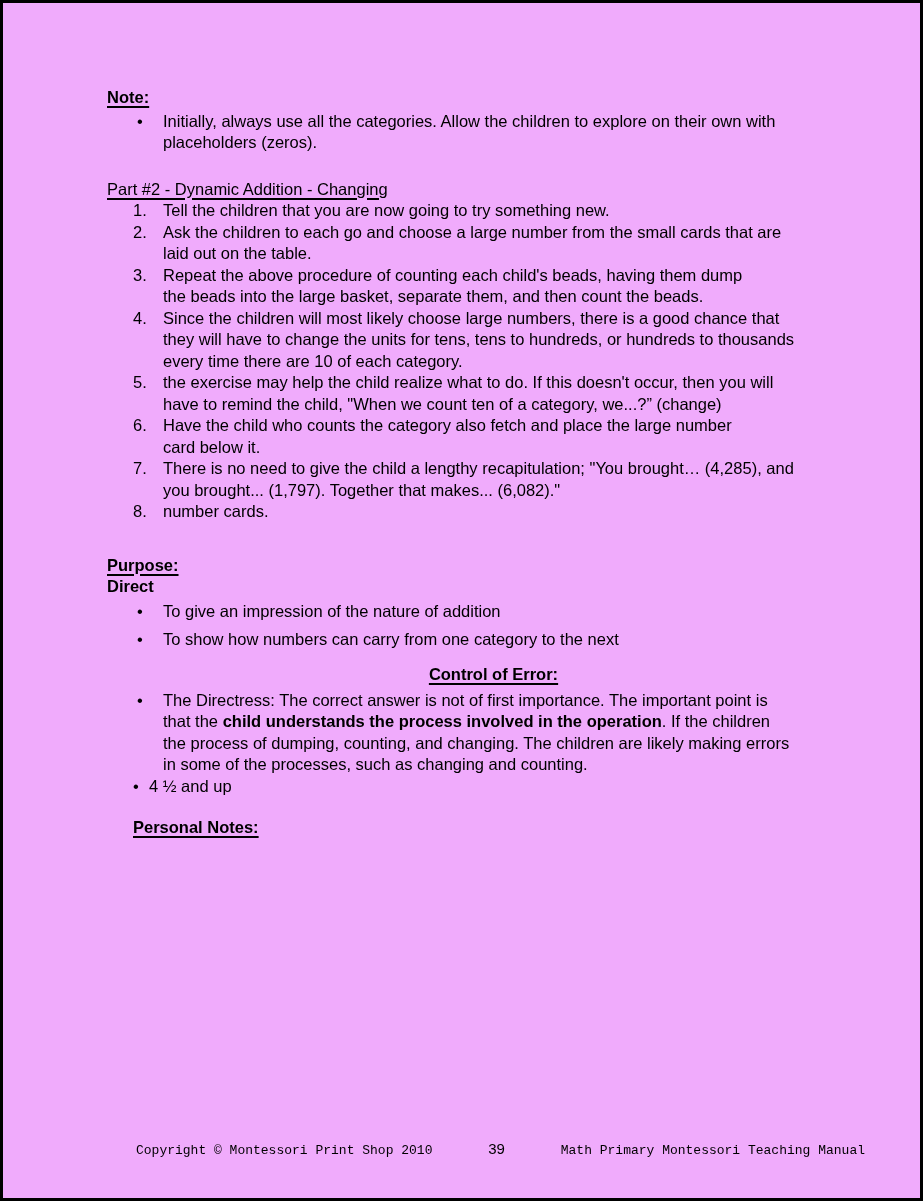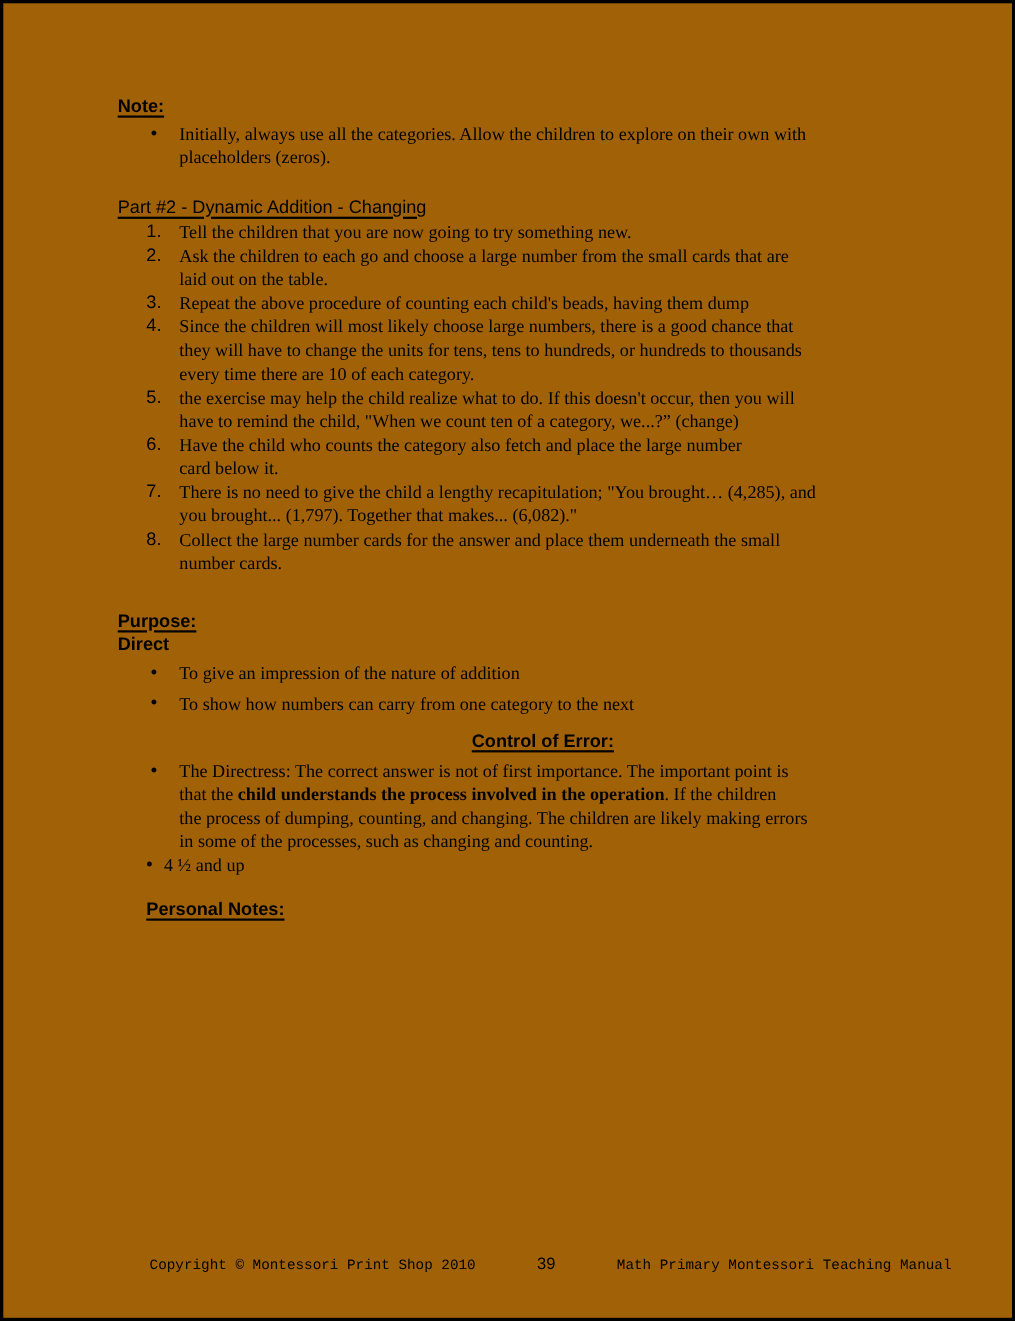--- a/index.html
+++ b/index.html
@@ -8,21 +8,21 @@
     width: 923px; height: 1201px;
     font-family: "Liberation Sans", sans-serif;
     color: #000000;
     position: relative;
     overflow: hidden;
   }
   .page {
     position: absolute; inset: 0;
     width: 923px; height: 1201px;
     border: 3px solid #000000;
-    background: #a16207;
+    background: #f0abfc;
   }
   .content {
     position: absolute;
     left: 104px; top: 84px; right: 40px;
     font-size: 16.5px;
     line-height: 21.5px;
   }
   .heading { white-space: nowrap; }
   .heading.bold { font-weight: bold; }
   .heading.underline {
@@ -34,21 +34,21 @@
 
   .numbered-list .item,
   .bullet-list .item {
     display: flex;
     align-items: flex-start;
   }
   .numbered-list .item { padding-left: 26px; }
   .bullet-list .item { padding-left: 30px; }
   .marker { flex: 0 0 30px; }
   .bullet-list .marker { flex: 0 0 26px; }
-  .item-body { flex: 1 1 auto; font-family: Liberation Serif, serif; }
+  .item-body { flex: 1 1 auto; }
   .line { display: block; white-space: nowrap; }
   .b { font-weight: bold; }
 
   .bullet-list .item + .item { margin-top: 6.5px; }
 
   
   [data-name="section-note-bullets"]    { margin-top: 2px; }
   [data-name="section-part2"]           { margin-top: 25px; }
   [data-name="section-steps"]           { margin-top: 0px; }
   [data-name="section-purpose"]         { margin-top: 32px; }
@@ -103,20 +103,21 @@
           <span class="marker" data-name="item-number">2.</span>
           <span class="item-body" data-name="item-text">
             <span class="line" data-name="text-line"><span>Ask the children to each go and choose a large number from the small cards that are</span></span>
             <span class="line" data-name="text-line"><span>laid out on the table.</span></span>
           </span>
         </div>
         <div class="item" data-name="numbered-item">
           <span class="marker" data-name="item-number">3.</span>
           <span class="item-body" data-name="item-text">
             <span class="line" data-name="text-line"><span>Repeat the above procedure of counting each child's beads, having them dump</span></span>
+            <span class="line" data-name="text-line"><span>the beads into the large basket, separate them, and then count the beads.</span></span>
           </span>
         </div>
         <div class="item" data-name="numbered-item">
           <span class="marker" data-name="item-number">4.</span>
           <span class="item-body" data-name="item-text">
             <span class="line" data-name="text-line"><span>Since the children will most likely choose large numbers, there is a good chance that</span></span>
             <span class="line" data-name="text-line"><span>they will have to change the units for tens, tens to hundreds, or hundreds to thousands</span></span>
             <span class="line" data-name="text-line"><span>every time there are 10 of each category.</span></span>
           </span>
         </div>
@@ -137,21 +138,20 @@
         <div class="item" data-name="numbered-item">
           <span class="marker" data-name="item-number">7.</span>
           <span class="item-body" data-name="item-text">
             <span class="line" data-name="text-line"><span>There is no need to give the child a lengthy recapitulation; "You brought… (4,285), and</span></span>
             <span class="line" data-name="text-line"><span>you brought... (1,797). Together that makes... (6,082)."</span></span>
           </span>
         </div>
         <div class="item" data-name="numbered-item">
           <span class="marker" data-name="item-number">8.</span>
           <span class="item-body" data-name="item-text">
-            <span class="line" data-name="text-line"><span>Collect the large number cards for the answer and place them underneath the small</span></span>
             <span class="line" data-name="text-line"><span>number cards.</span></span>
           </span>
         </div>
       </div>
       <div class="heading bold underline" data-name="section-purpose">Purpose:</div>
       <div class="heading bold" data-name="section-direct">Direct</div>
       <div class="bullet-list" data-name="section-purpose-bullets">
         <div class="item" data-name="bullet-item">
           <span class="marker" data-name="bullet-icon">•</span>
           <span class="item-body" data-name="item-text">

